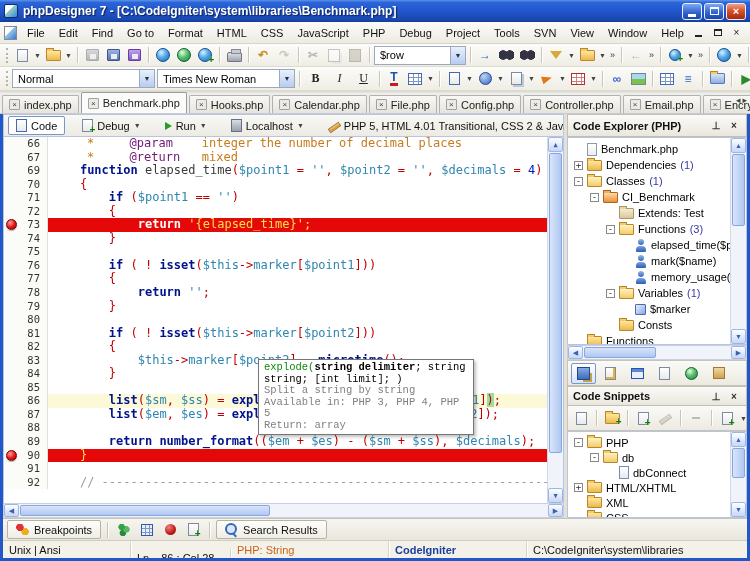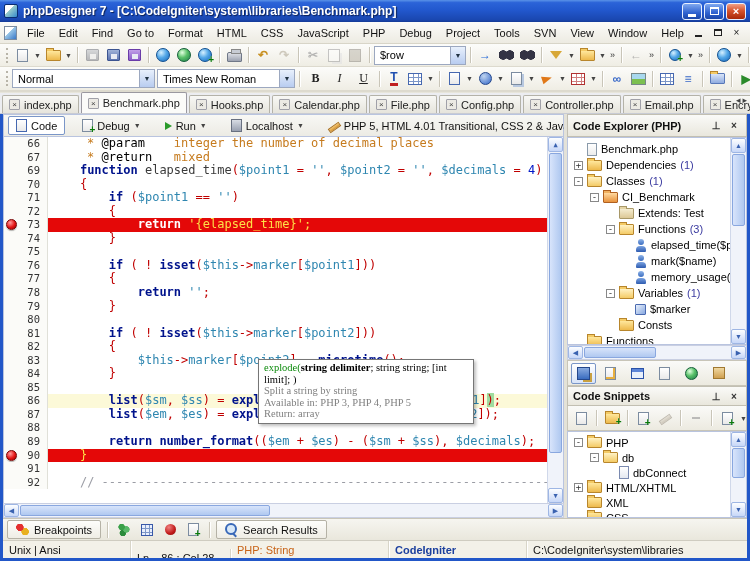--- a/index.html
+++ b/index.html
@@ -95,27 +95,27 @@
     font-family:"DejaVu Sans Mono","Liberation Mono",monospace; font-size:12px; }
   .line { display:flex; height:13.55px; line-height:13.55px; white-space:pre; }
   .gut { width:44px; flex:none; display:flex; align-items:flex-start; background:#FBFBF8; border-right:1px solid #E0E0D8; position:relative; }
   .num { margin-left:auto; padding-right:7px; font-size:10.5px; color:#333; }
   .bpt { position:absolute; left:2px; top:1px; width:11px; height:11px; border-radius:50%; background:radial-gradient(circle at 35% 30%,#FF9C9C,#E41414 55%,#8E0404); border:1px solid #700; box-shadow:0 1px 1px rgba(0,0,0,.3); }
   .codeln { flex:1; padding-left:3px; min-width:0; }
   .codeln.red { background:#E40808; }
   .codeln.cur { background:#FCF9D8; }
   .c-t { color:#3A3A3A; } .c-k { color:#00138C; font-weight:bold; } .c-f { color:#00138C; font-weight:bold; }
   .c-v { color:#2E86B0; } .c-s { color:#2E86B0; } .c-n { color:#0018C8; } .c-p { color:#C00000; }
-  .c-c { color:#C67B1E; } .c-g { color:#000000; } .c-y { color:#9B9DA5; }
+  .c-c { color:#C67B1E; } .c-g { color:#701a75;margin-left:28px; } .c-y { color:#9B9DA5; }
   .c-w { color:#fde047; } .c-wk { color:#fff; font-weight:bold; }
   .c-hl { background:#9FDC9F; }
   .crt { display:inline-block; width:2px; height:11px; background:#000; vertical-align:-1px; }
 
   
-  .tip { position:absolute; left:254px; top:222px; width:216px; background:#fff; border:1px solid #767676; box-shadow:2px 2px 3px rgba(0,0,0,.25); font-family:Liberation Serif, serif; font-size:10.5px; line-height:11.5px; padding:2px 5px 3px; z-index:5; }
+  .tip { position:absolute; left:254px; top:222px; width:216px; background:#fff; border:1px solid #767676; box-shadow:2px 2px 3px rgba(0,0,0,.25); font-family:Liberation Mono, monospace; font-size:10.5px; line-height:11.5px; padding:2px 5px 3px; z-index:5; }
   .tip .fn { color:#0B8A0B; }
   .tip b { color:#000; }
   .tip .dim { color:#808080; }
 
   
   .sbv { position:absolute; top:0; right:0; bottom:0; width:16px; background:#F0F3FA; border-left:1px solid #D0D8EA; }
   .sbtn { position:absolute; left:0; width:15px; height:15px; background:linear-gradient(#FDFEFF,#C7D7F8); border:1px solid #9EB6E4; border-radius:2px; color:#3A62B0; font-size:7px; display:flex; align-items:center; justify-content:center; }
   .sth { position:absolute; left:1px; width:13px; background:linear-gradient(90deg,#D8E4FB,#AFC8F0); border:1px solid #89A7DF; border-radius:2px; }
   .sbh { height:15px; flex:none; background:#F0F3FA; border:1px solid #C9CFE2; position:relative; }
   .sbh .sbtn { top:0; height:13px; }

